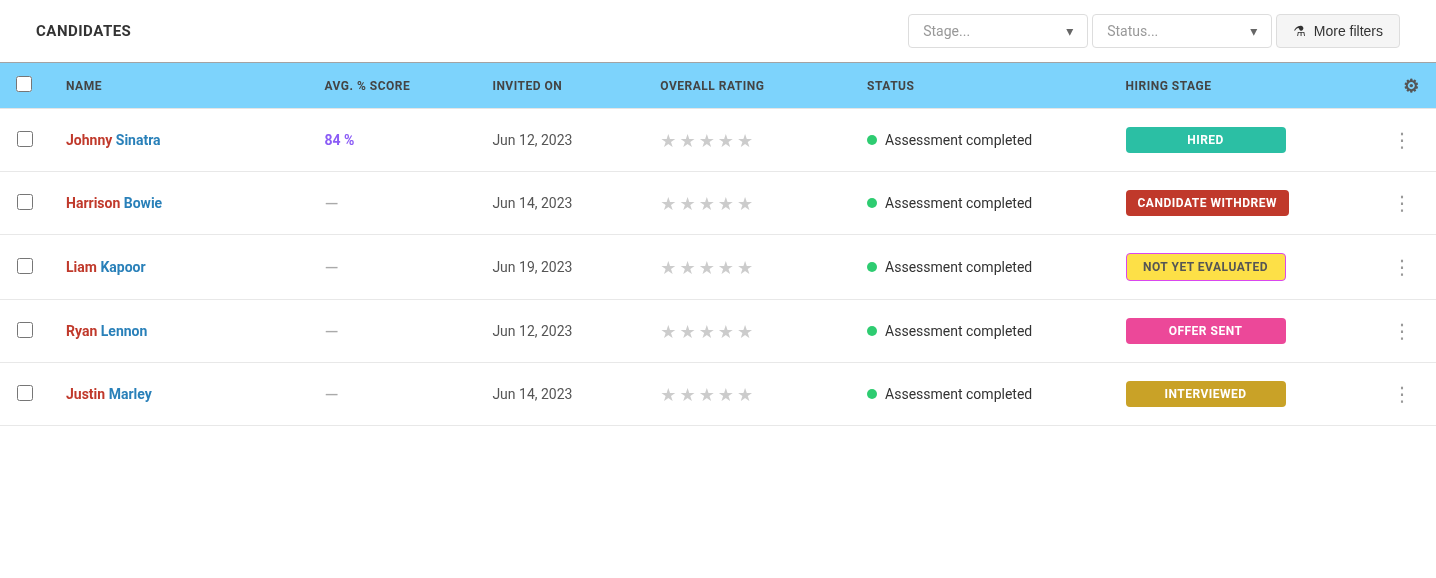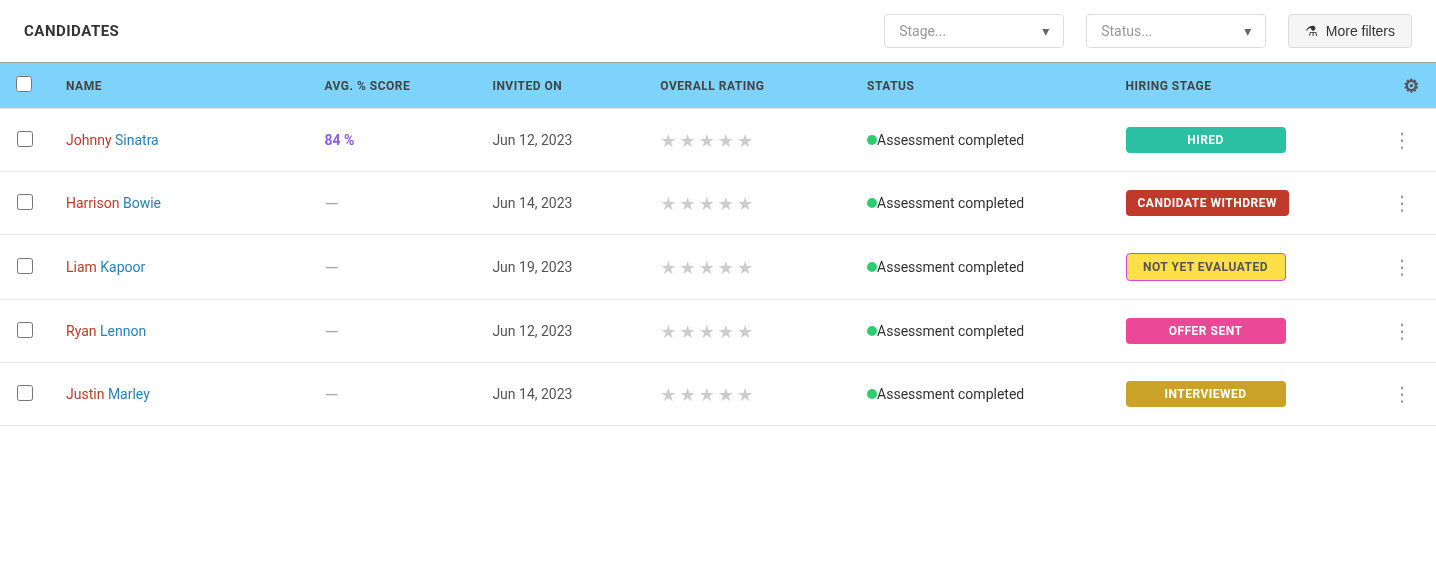--- a/index.html
+++ b/index.html
@@ -5,22 +5,22 @@
     * { box-sizing: border-box; margin: 0; padding: 0; }
     body {
       font-family: -apple-system, BlinkMacSystemFont, 'Segoe UI', Roboto, sans-serif;
       background: #fff;
       color: #333;
       font-size: 14px;
     }
     .top-bar {
       display: flex;
       align-items: center;
-      padding: 14px 24px;
-      gap: 22px;
+      padding: 14px 36px;
+      gap: 4px;
     }
     .top-bar-title {
       font-weight: 700;
       font-size: 15px;
       letter-spacing: 0.5px;
       flex: 1;
     }
     .filter-dropdown {
       display: flex;
       align-items: center;
@@ -83,21 +83,21 @@
       width: 40px;
       text-align: center;
     }
     input[type="checkbox"] {
       width: 16px;
       height: 16px;
       cursor: pointer;
       accent-color: #555;
     }
     .candidate-name {
-      font-weight: 400;
+      font-weight: 700;
       cursor: pointer;
     }
     .candidate-name .first { color: #c0392b; }
     .candidate-name .last { color: #2980b9; }
     .avg-score {
       font-weight: 700;
       font-size: 14px;
       color: #8b5cf6;
     }
     .dash { color: #aaa; font-size: 18px; }
@@ -106,20 +106,21 @@
       display: flex;
       gap: 3px;
     }
     .star {
       color: #ccc;
       font-size: 18px;
     }
     .status-cell {
       display: flex;
       align-items: center;
+      gap: 8px;
       white-space: nowrap;
     }
     .status-dot {
       width: 10px;
       height: 10px;
       border-radius: 50%;
       background: #2ecc71;
       flex-shrink: 0;
     }
     .hiring-badge {

